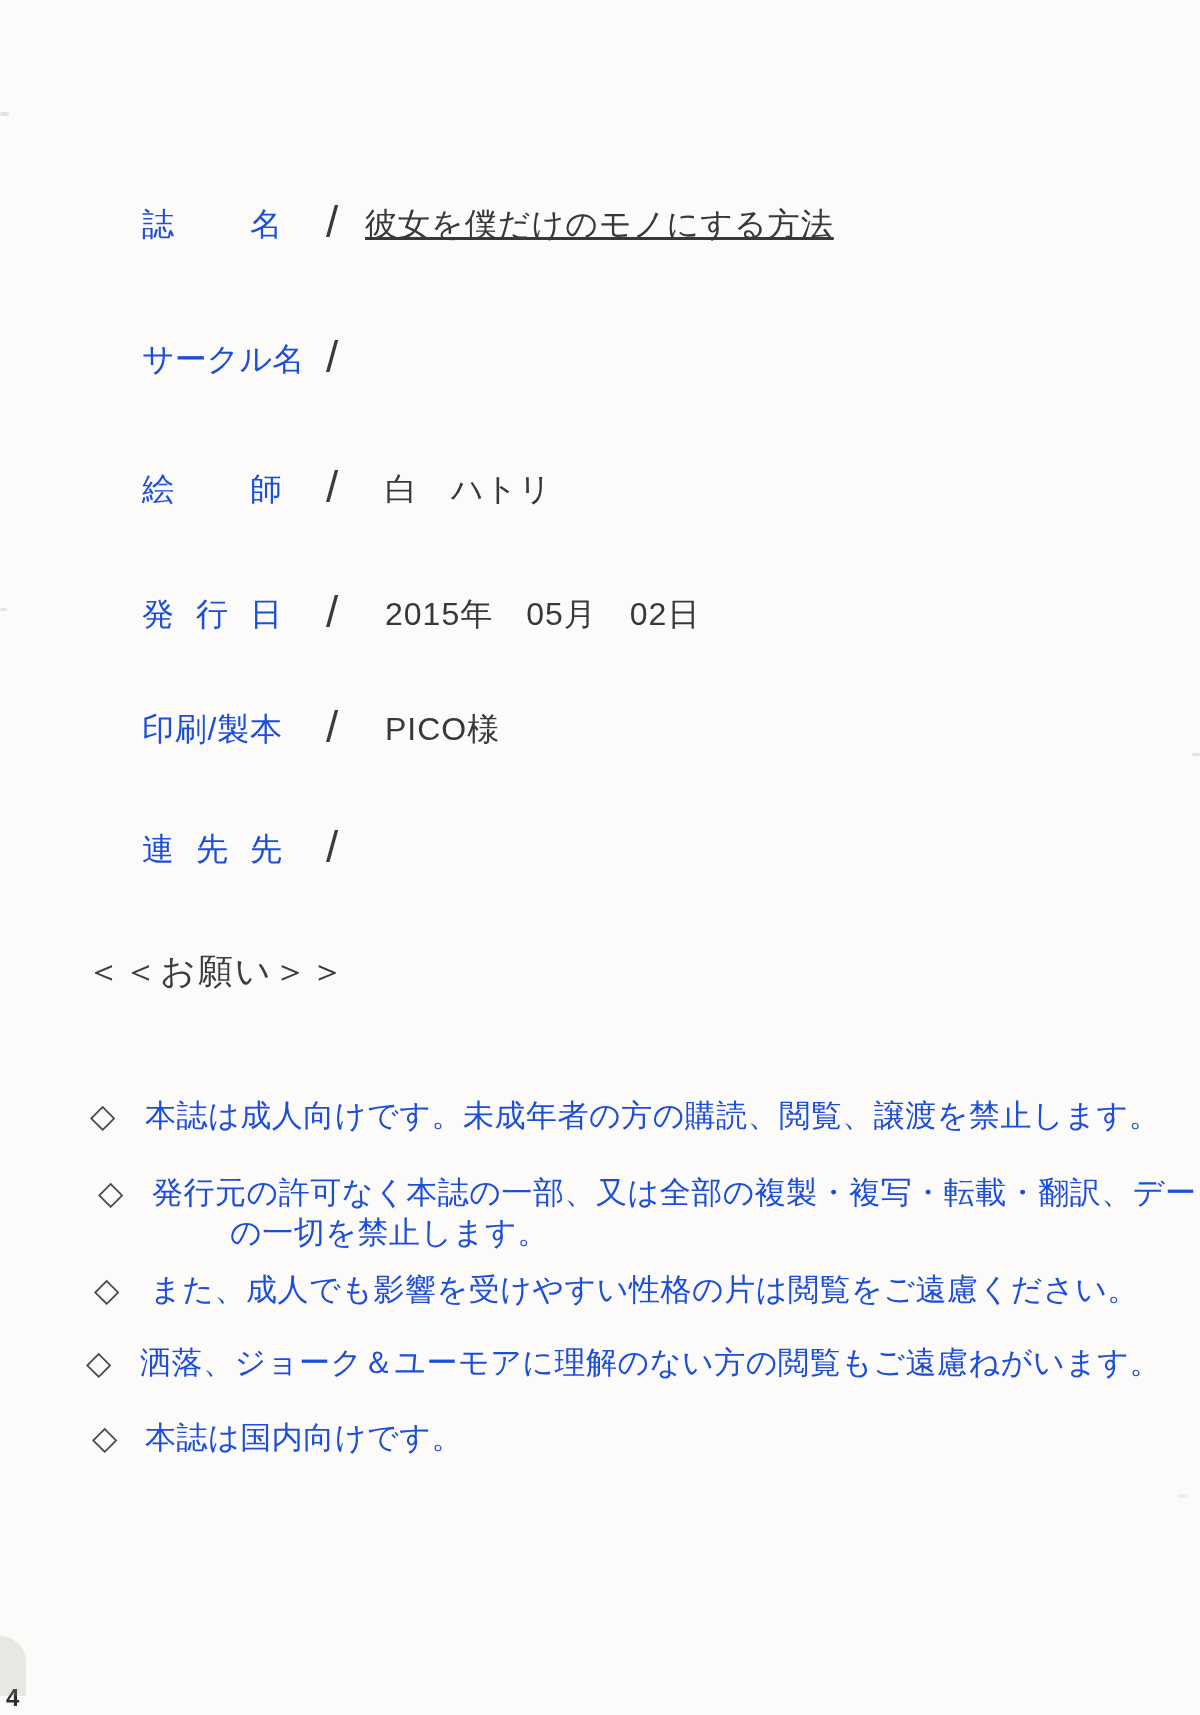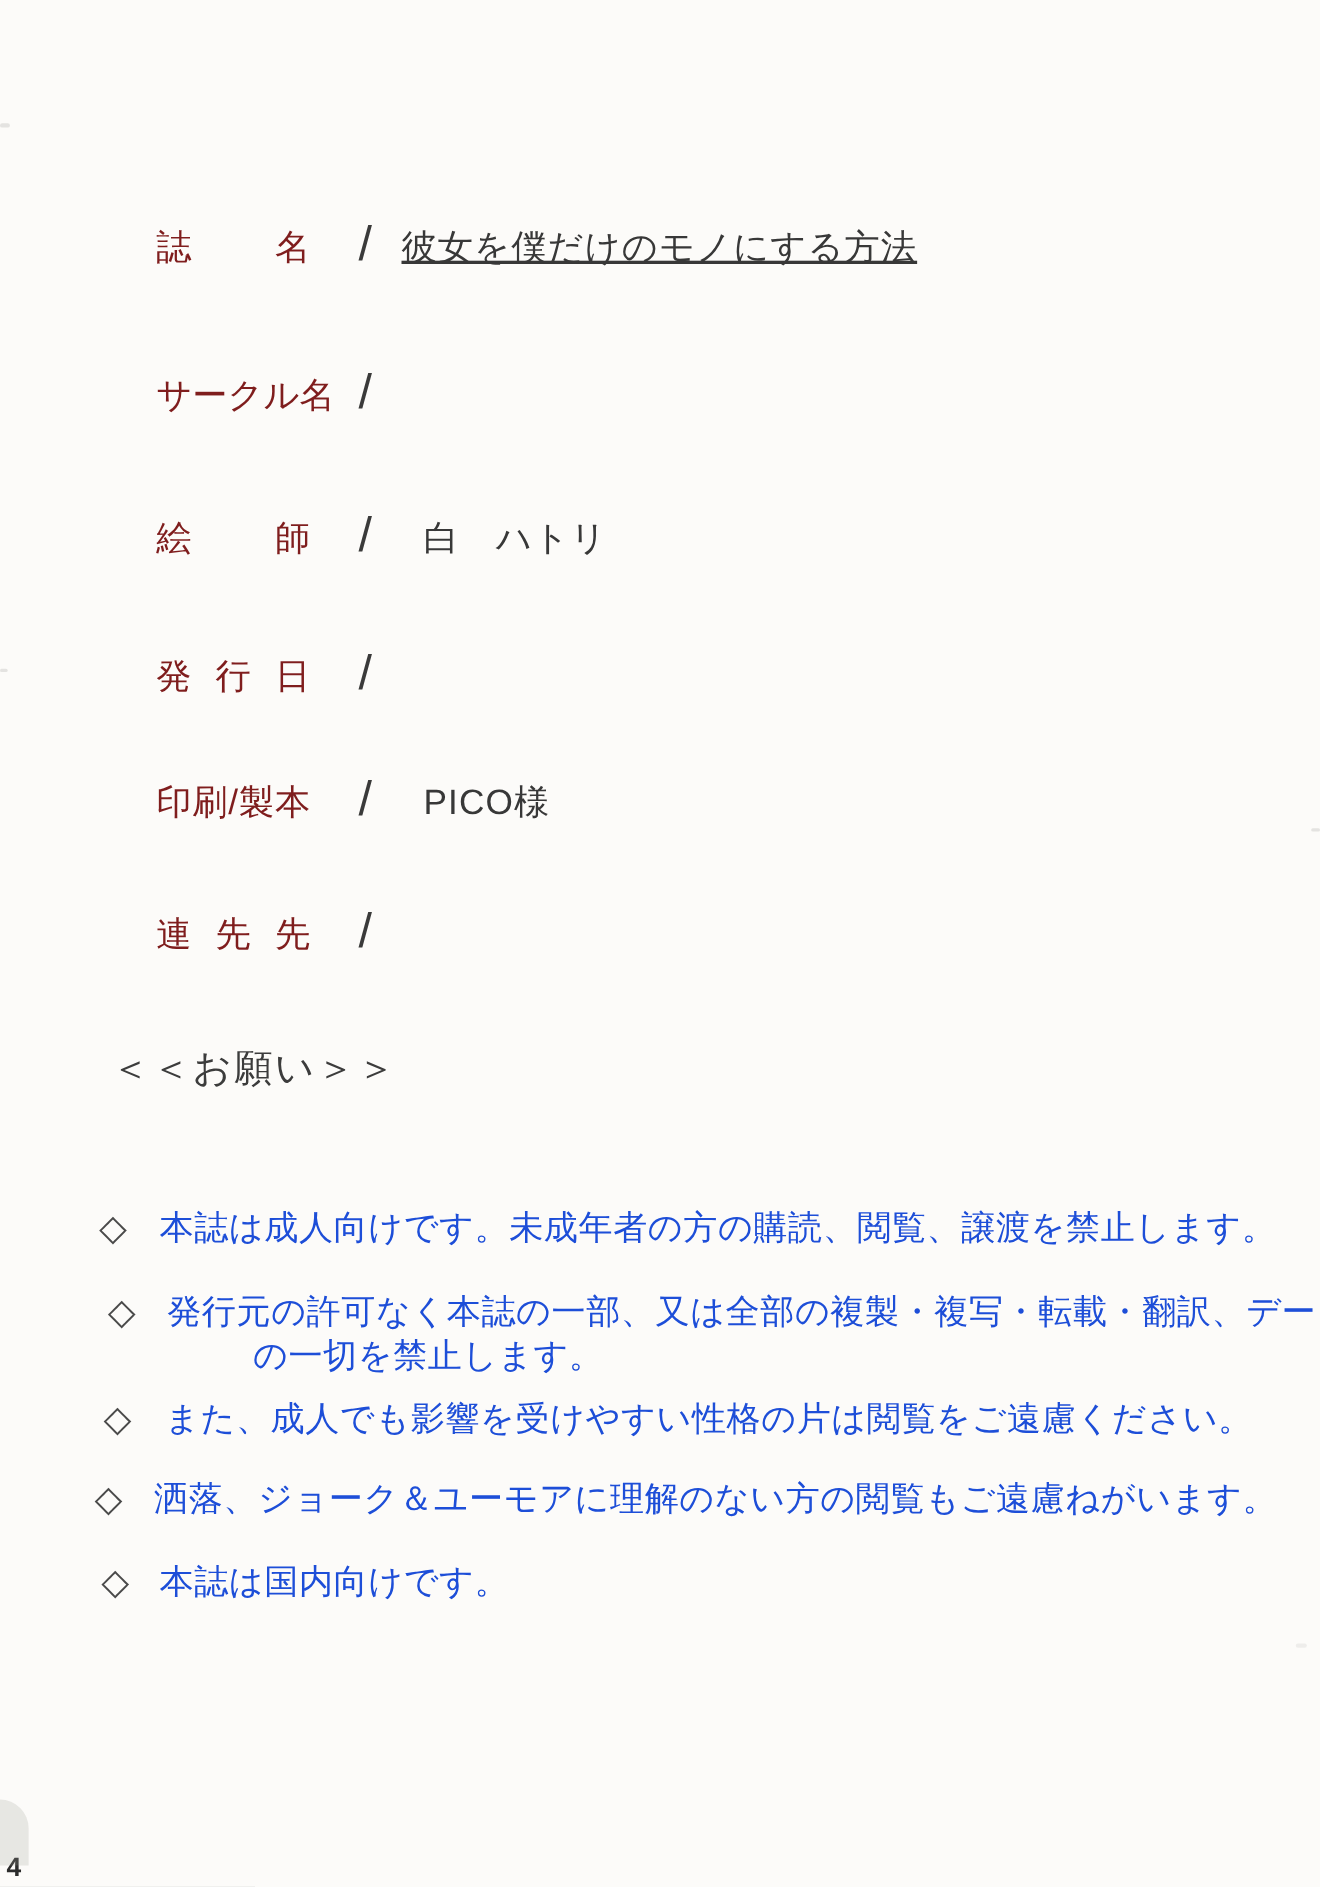--- a/index.html
+++ b/index.html
@@ -23,21 +23,21 @@
     left: 0;
     width: 1200px;
     height: 44px;
   }
   .info-label {
     position: absolute;
     left: 142px;
     width: 140px;
     display: inline-block;
     font-size: 32px;
-    color: #7f1d1d;
+    color: #1d4ed8;
     text-align: justify;
     text-align-last: justify;
     white-space: nowrap;
   }
   .info-slash {
     position: absolute;
     left: 326px;
     top: -6px;
     font-size: 44px;
     font-weight: 300;
@@ -53,21 +53,20 @@
   }
   .info-value.first { left: 365px; text-decoration: underline; }
   
   .request-heading {
     position: absolute;
     left: 86px;
     top: 948px;
     font-size: 35px;
     color: #3c3c3c;
     letter-spacing: 2px;
-    margin-left: 15px;
   }
   .note {
     position: absolute;
     left: 0;
     width: 1200px;
   }
   .note-diamond {
     position: absolute;
     left: 90px;
     top: 0px;
@@ -126,20 +125,21 @@
 
   <div class="info-row" style="top:468px">
     <span class="info-label">絵師</span>
     <span class="info-slash">/</span>
     <span class="info-value">白　ハトリ</span>
   </div>
 
   <div class="info-row" style="top:593px">
     <span class="info-label">発行日</span>
     <span class="info-slash">/</span>
+    <span class="info-value">2015年　05月　02日</span>
   </div>
 
   <div class="info-row" style="top:708px">
     <span class="info-label">印刷/製本</span>
     <span class="info-slash">/</span>
     <span class="info-value">PICO様</span>
   </div>
 
   <div class="info-row" style="top:828px">
     <span class="info-label">連先先</span>

